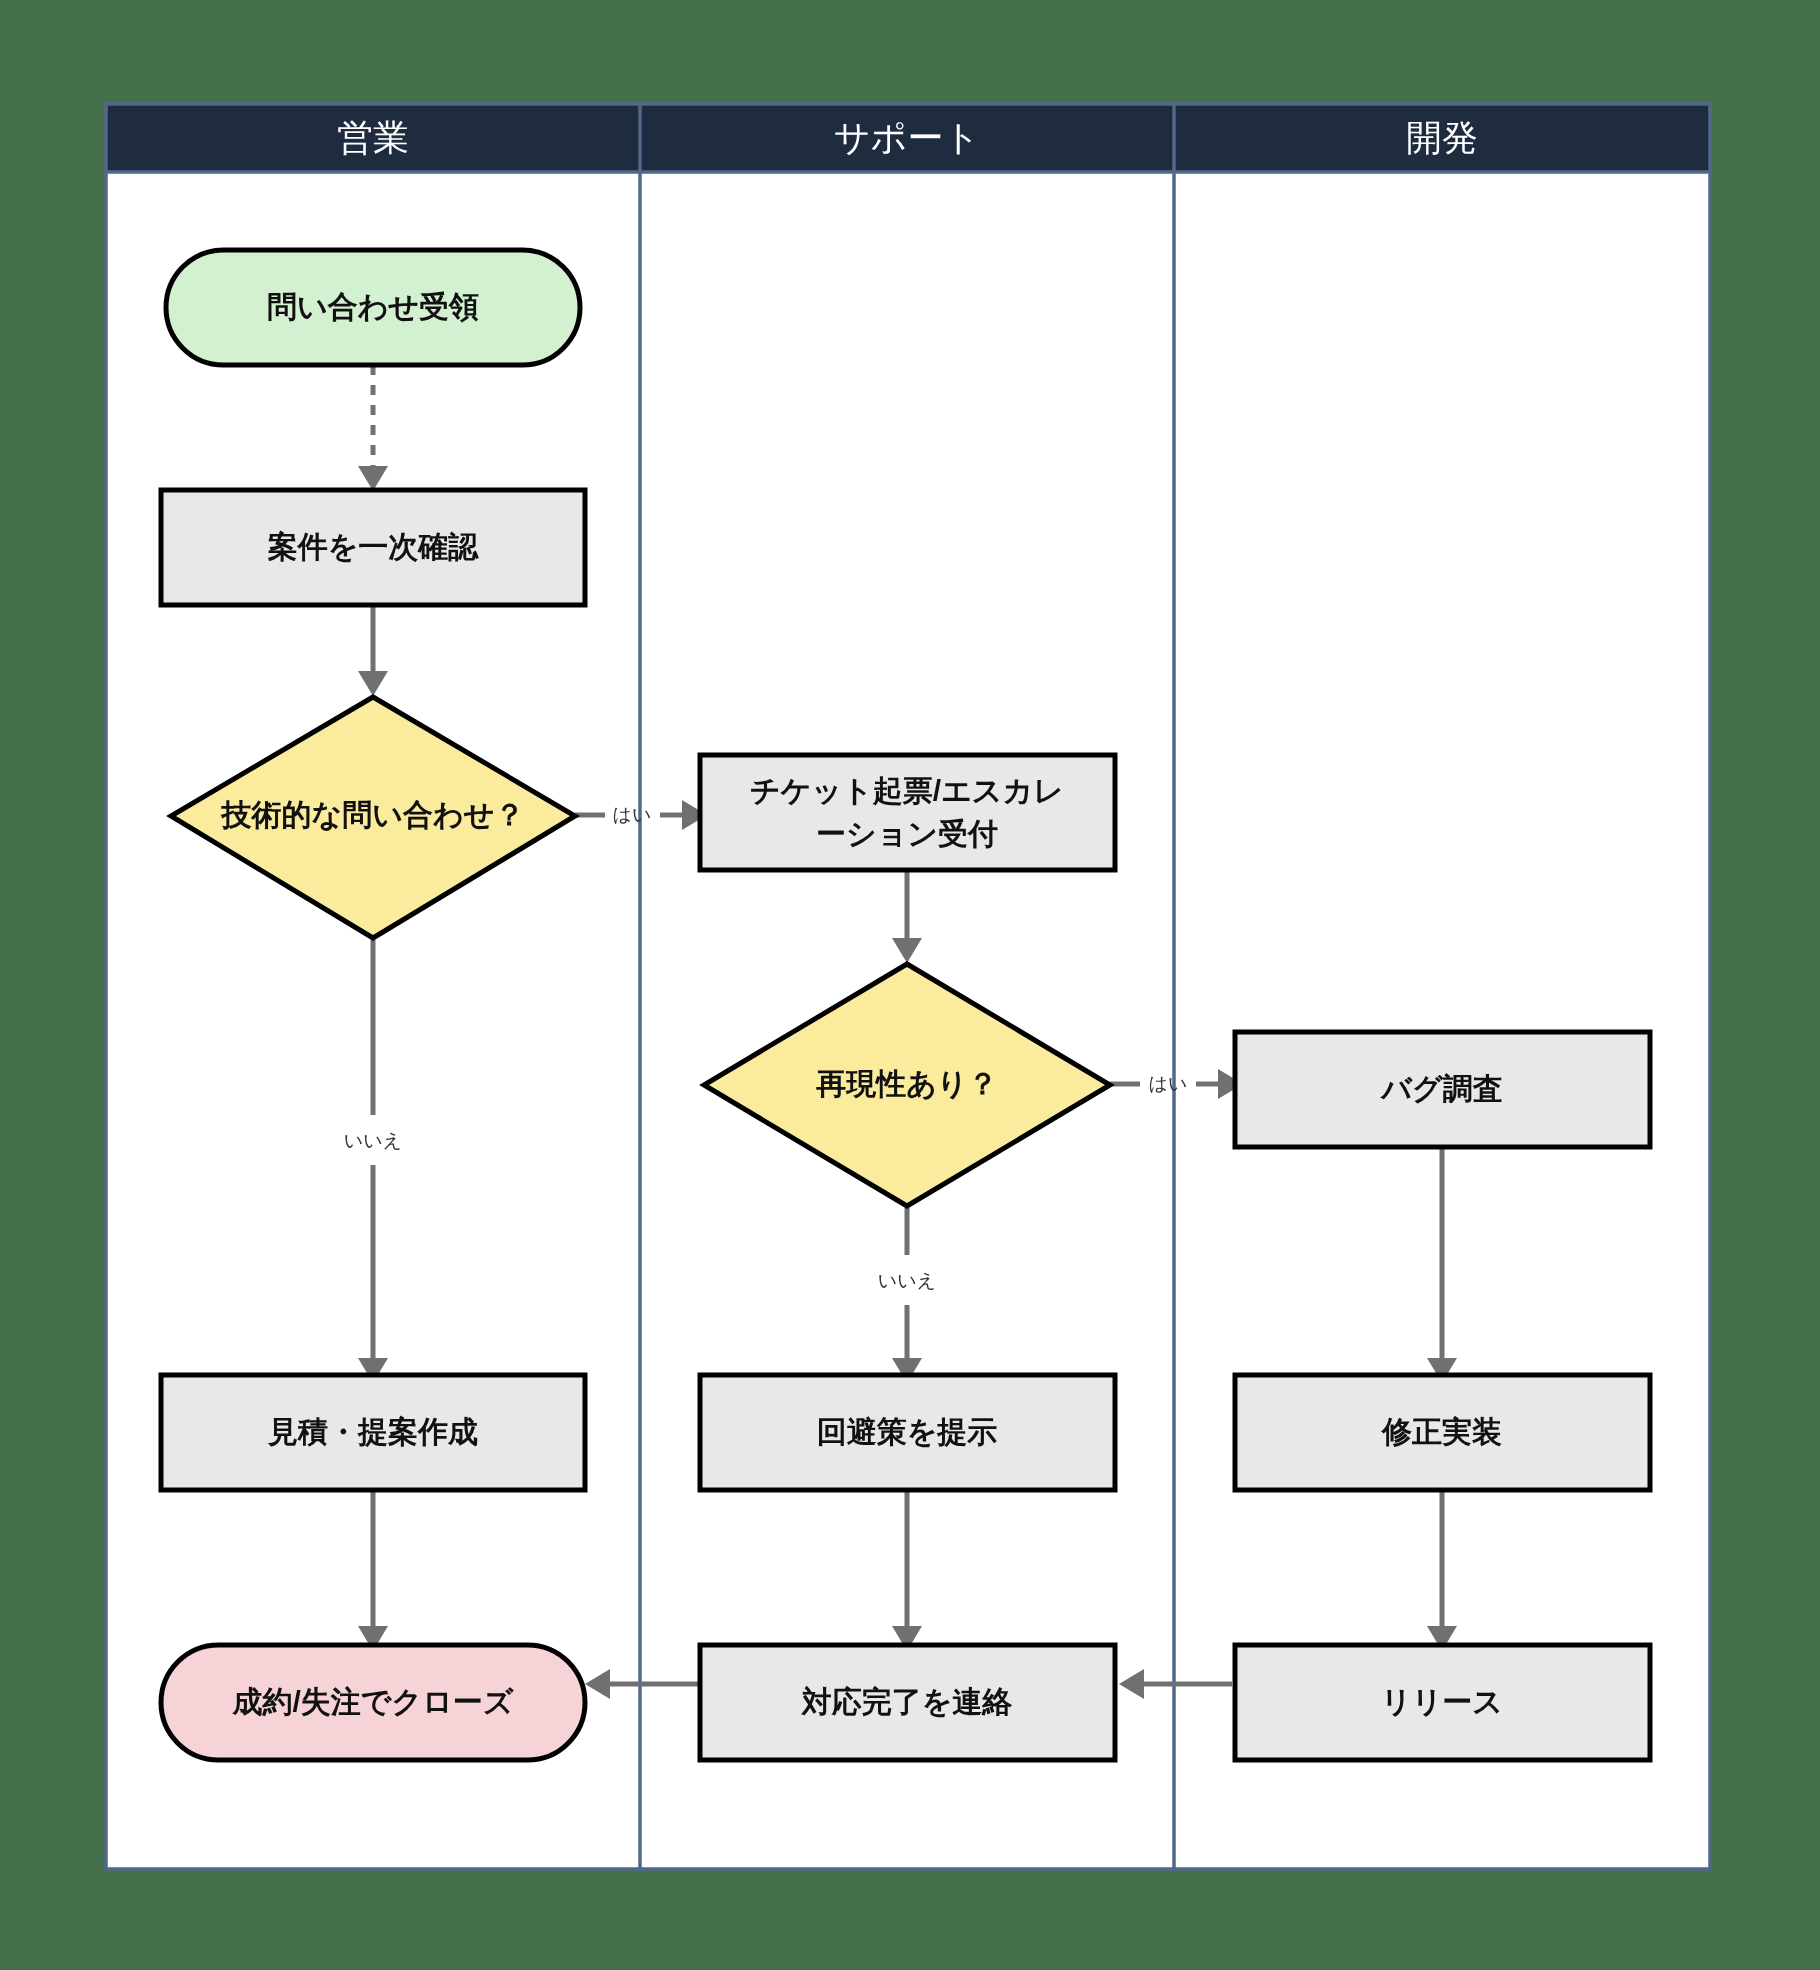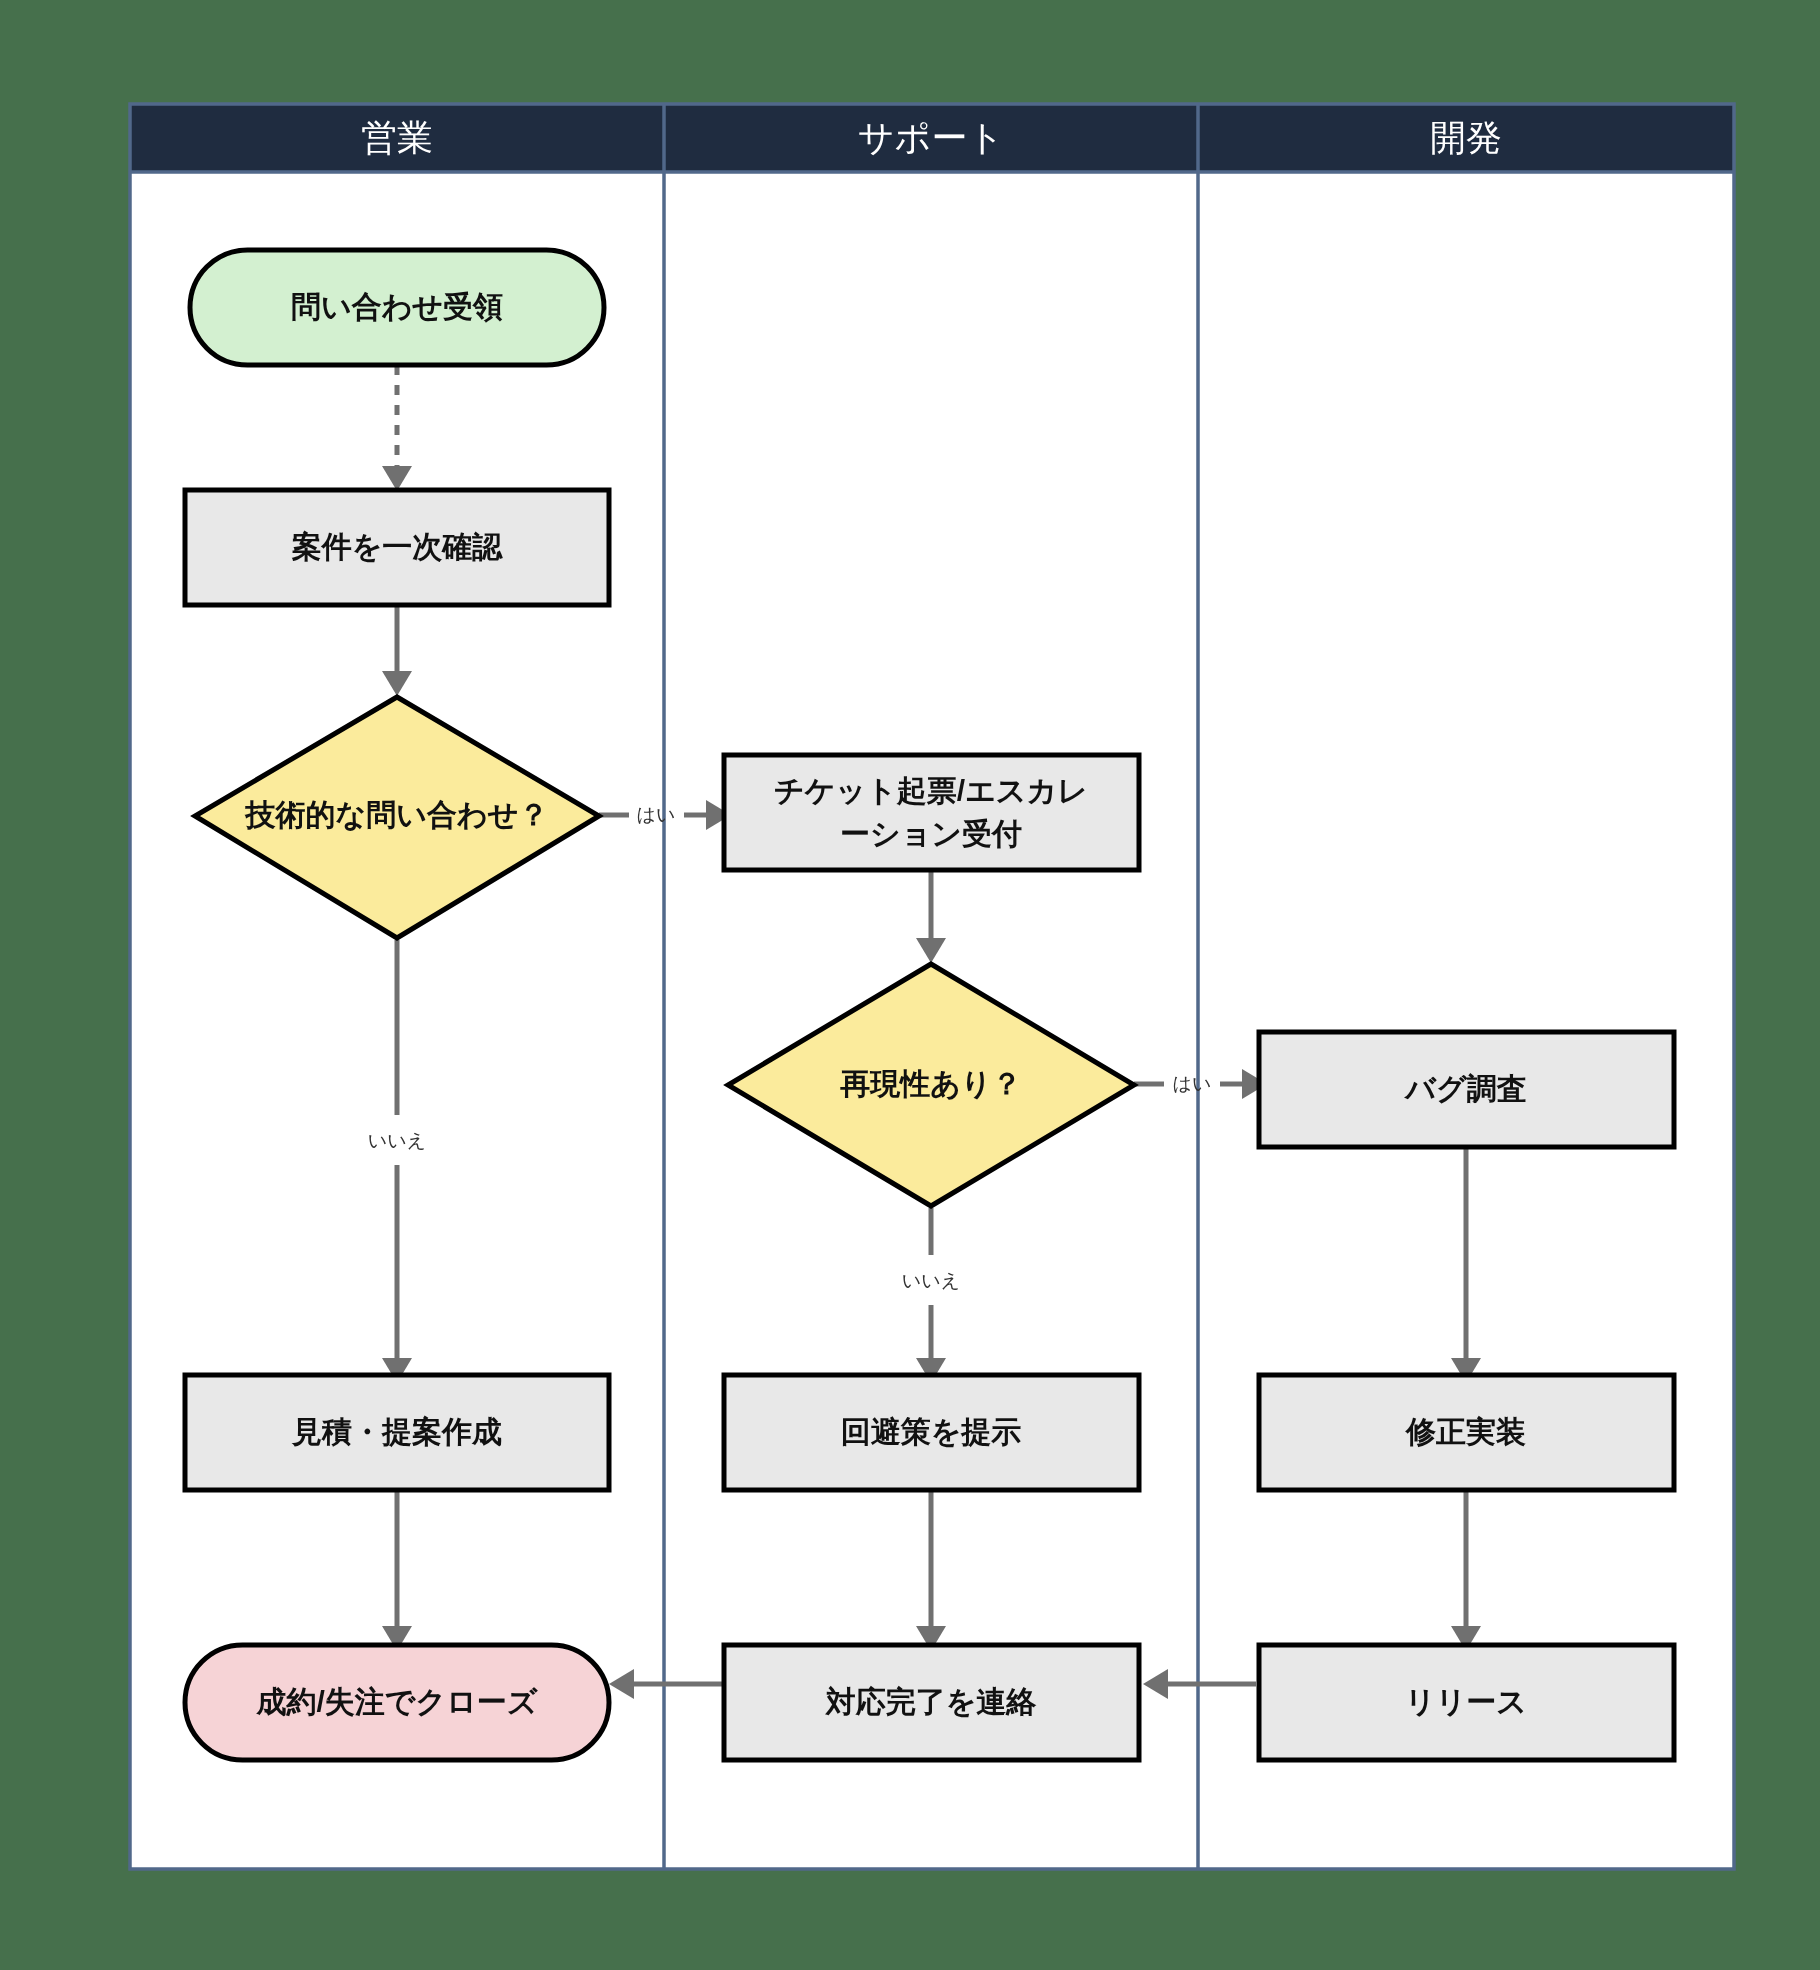--- a/index.html
+++ b/index.html
@@ -10,21 +10,20 @@
   body {
     width: 1820px;
     height: 1970px;
     font-family: "Liberation Sans", "DejaVu Sans", sans-serif;
     overflow: hidden;
   }
   #stage {
     position: relative;
     width: 1780px;
     height: 1970px;
-    margin-left: 24px;
   }
   svg#chart {
     display: block;
     width: 1820px;
     height: 1970px;
   }
   .lane-header-text {
     fill: #ffffff;
     font-size: 36px;
     font-family: "Liberation Sans", "DejaVu Sans", sans-serif;

